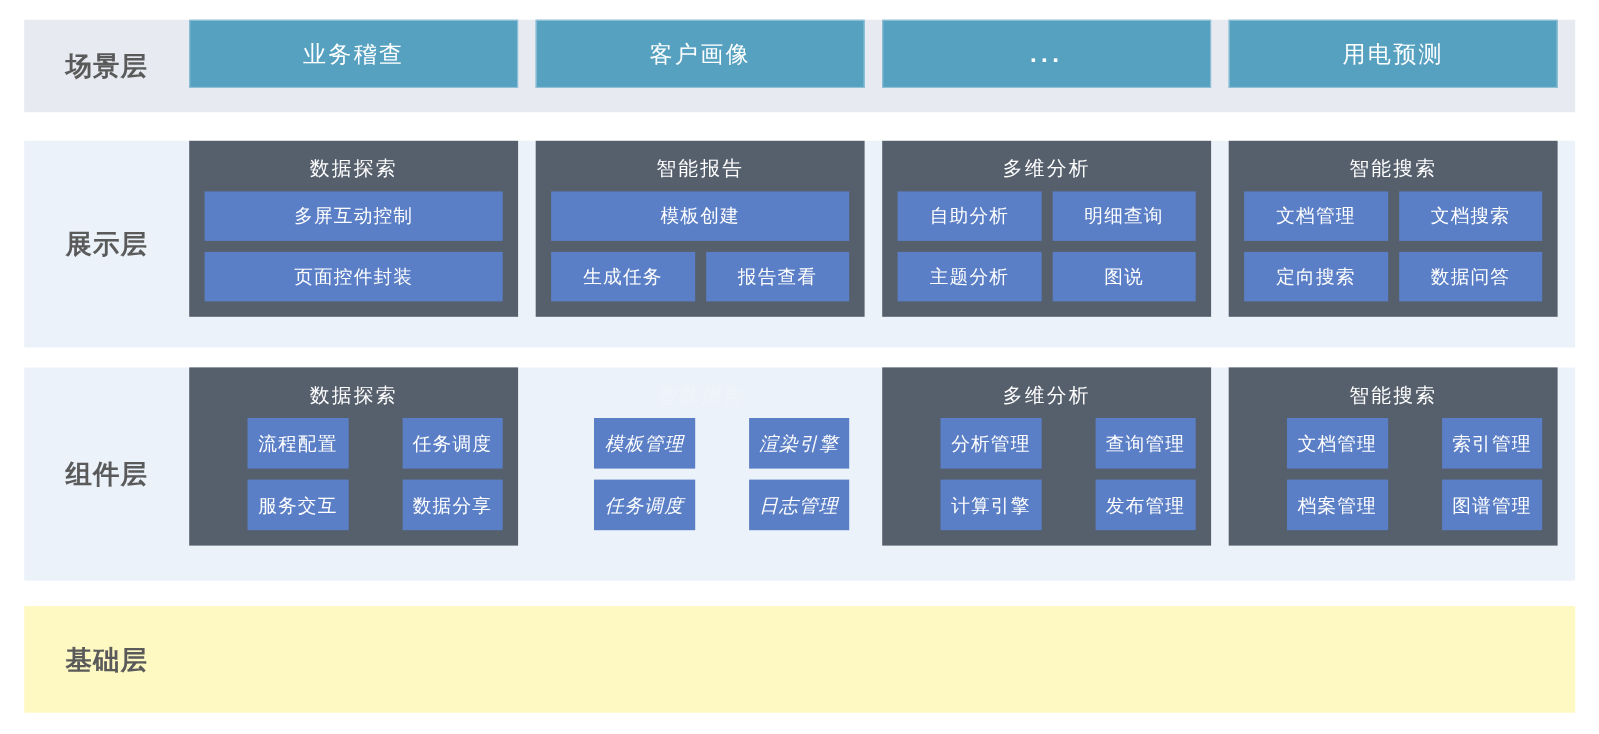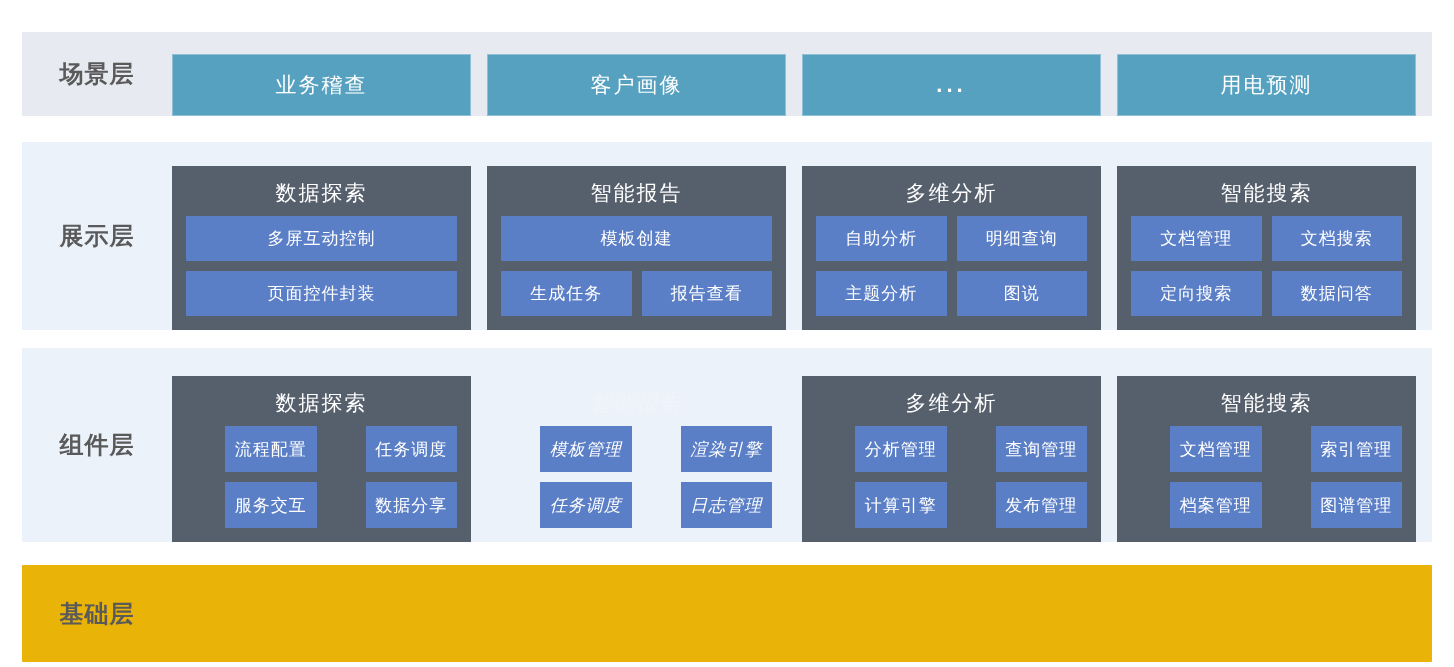--- a/index.html
+++ b/index.html
@@ -44,35 +44,35 @@
     letter-spacing: 1px;
     user-select: none;
   }
   .row-cols {
     flex: 1 1 auto;
     display: flex;
     gap: 16px;
     padding-right: 16px;
     box-sizing: border-box;
     height: 100%;
-    align-items: flex-end;
+    align-items: flex-start;
   }
   .col {
     flex: 1 1 0;
     min-width: 0;
     box-sizing: border-box;
     display: flex;
     flex-direction: column;
   }
 
   
   .row-scene {
     background: #e7eaf0;
     height: 84px;
-    margin-top: 32px;
+    margin-top: 18px;
   }
   .scene-card {
     height: 62px;
     background: #57a1c0;
     border: 1px solid #8fc0d6;
     box-sizing: border-box;
     display: flex;
     align-items: center;
     justify-content: center;
     color: #ffffff;
@@ -99,21 +99,21 @@
     display: flex;
     flex-direction: column;
   }
   .module-card.is-ghost {
     background: transparent;
     font-style: italic;
   }
   .module-title {
     text-align: center;
     color: #ffffff;
-    font-size: 21px;
+    font-size: 18px;
     letter-spacing: 2px;
     padding: 5px 0 9px 0;
     user-select: none;
   }
   .module-card.is-ghost .module-title {
     color: #f2f6fb;
     opacity: 0.72;
   }
   .chip-grid {
     display: flex;
@@ -135,21 +135,21 @@
     color: #ffffff;
     font-size: 17px;
     letter-spacing: 1px;
     box-sizing: border-box;
   }
   .row-present .chip { height: 45px; font-size: 17px; }
   .row-component .chip { height: 46px; font-size: 17px; margin-left: 39px; }
 
   
   .row-base {
-    background: #eab308;
+    background: #fef9c3;
     height: 97px;
     margin-top: 23px;
   }
   .base-card {
     height: 62px;
     background: #346394;
     display: flex;
     align-items: center;
     justify-content: center;
     color: #ffffff;

